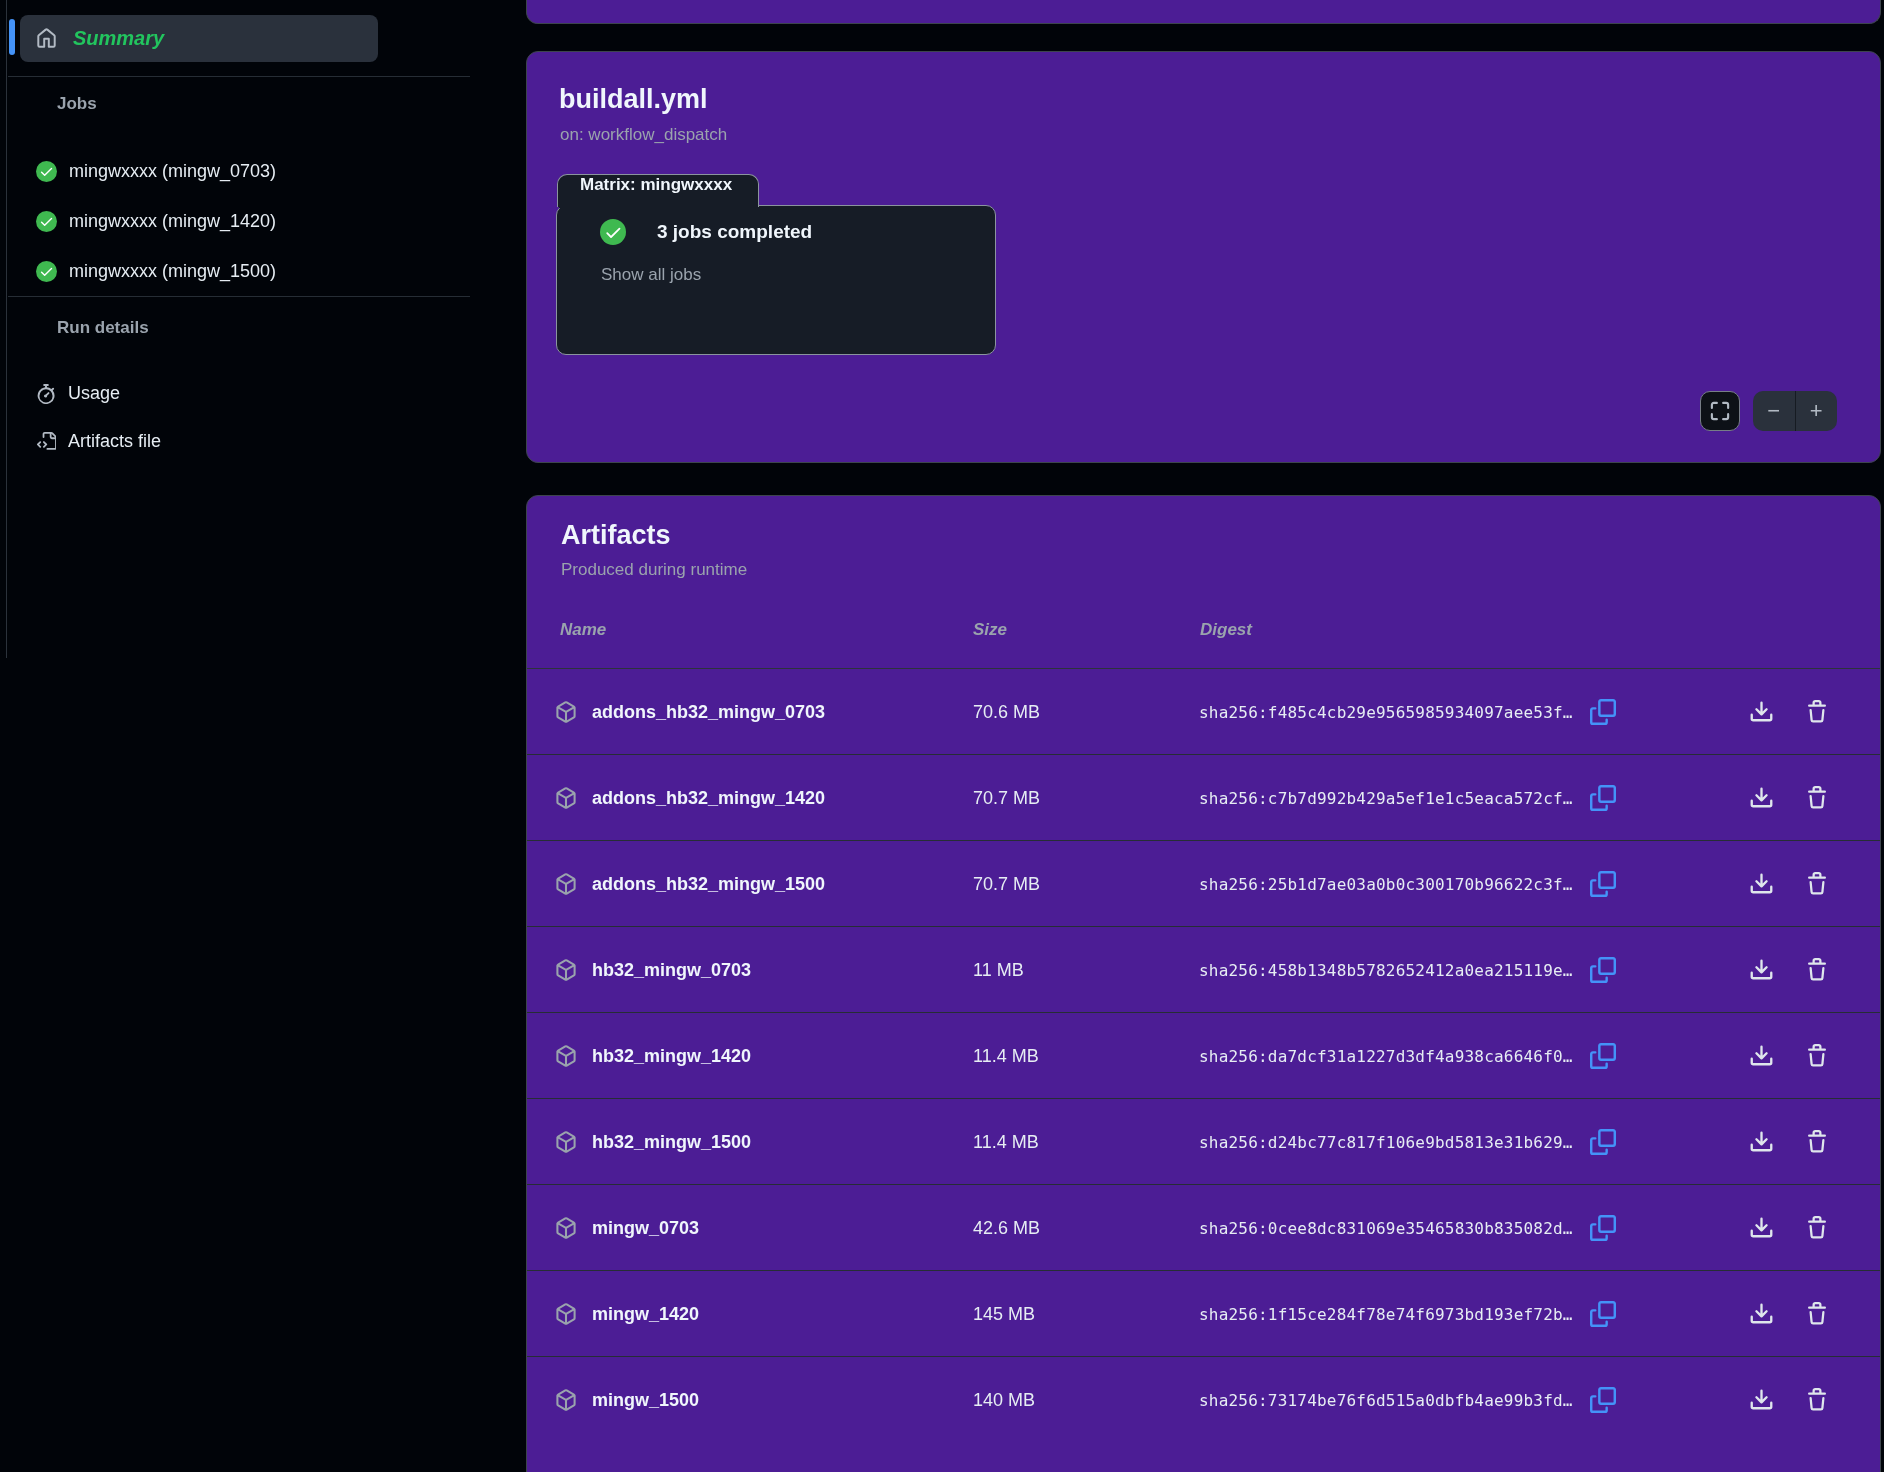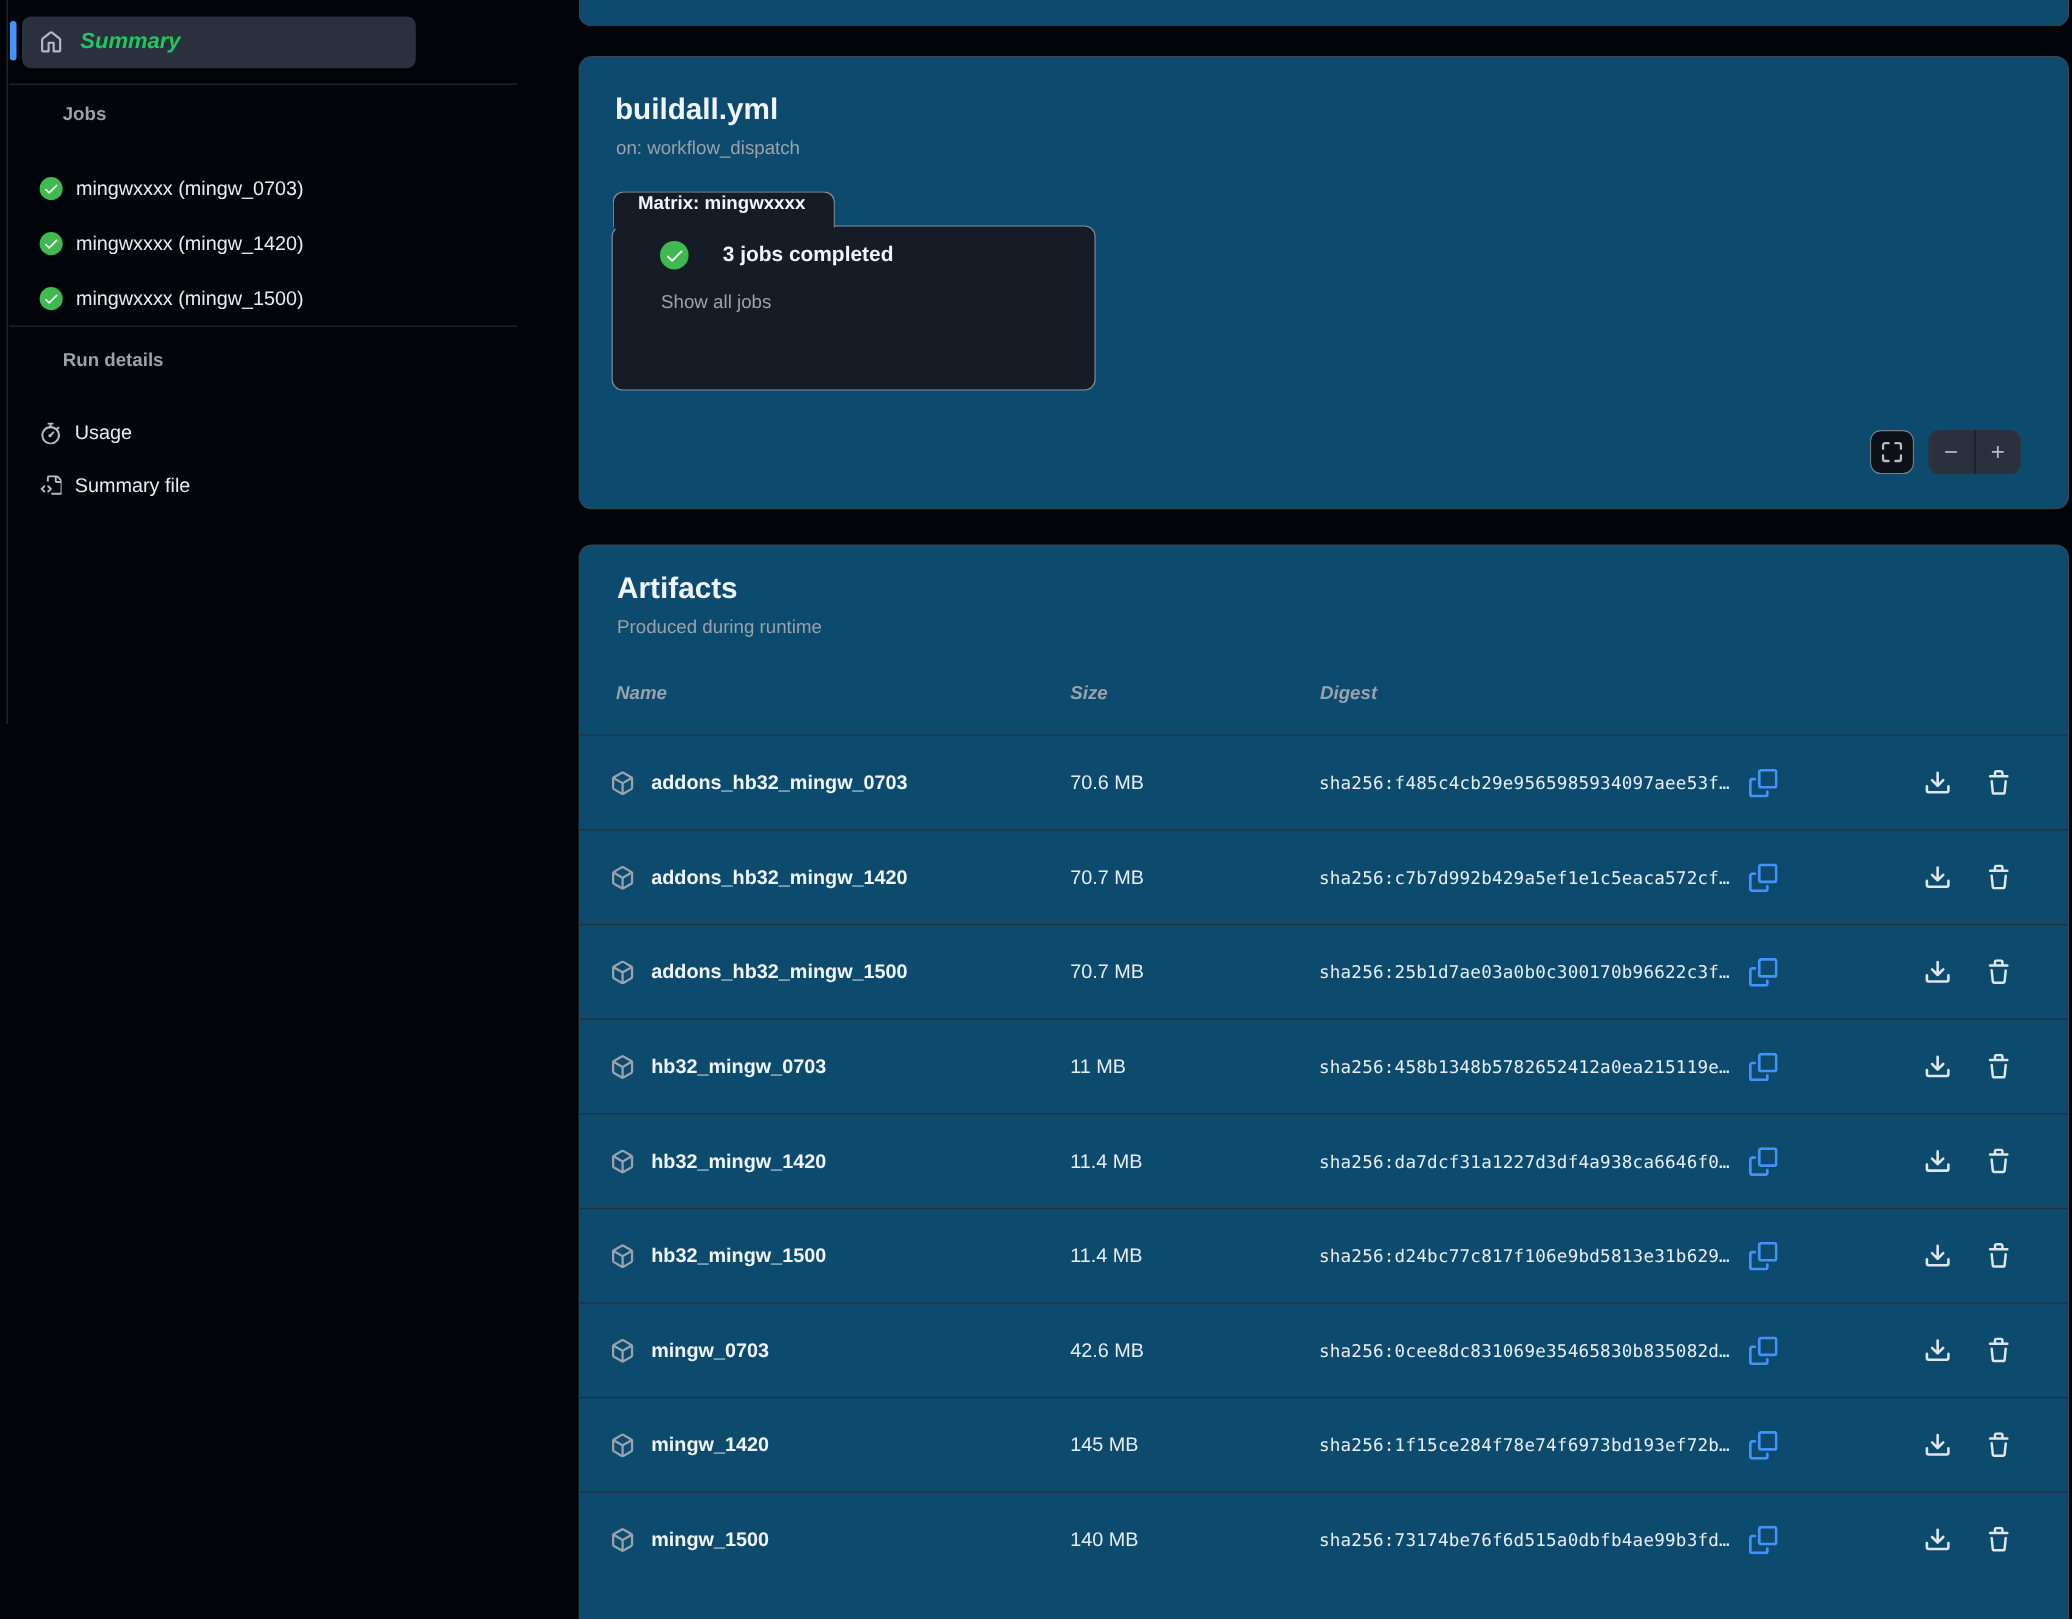--- a/index.html
+++ b/index.html
@@ -28,21 +28,21 @@
   .job-item, .rd-item {
     position:absolute; left:26px; width:430px; height:40px; display:flex; align-items:flex-end; gap:12px;
     padding-left:10px; border-radius:8px; cursor:pointer;
   }
   .job-item .lbl, .rd-item .lbl { font-size:18px; color:#e6edf3; }
   .cc { border-radius:50%; background:#3fb950; display:flex; align-items:center; justify-content:center; flex:0 0 auto; }
   .cc.s21 { width:21px; height:21px; }
   .cc svg { width:72%; height:72%; }
 
   
-  .card { position:absolute; left:526px; width:1355px; border:1px solid #3d444d; border-radius:12px; background:#0c4a6e; }
+  .card { position:absolute; left:526px; width:1355px; border:1px solid #3d444d; border-radius:12px; background:#4c1d95; }
   .top-card { top:-16px; height:40px; border-radius:0 0 12px 12px; border-top:none; }
   .graph-card { top:51px; height:412px; }
   .artifacts-card { top:495px; height:1096px; }
 
   .wf-name { position:absolute; left:32px; top:32px; font-size:27px; font-weight:700; color:#f0f6fc; }
   .wf-trigger { position:absolute; left:33px; top:73px; font-size:17px; color:#9aa3ad; }
 
   
   .matrix { position:absolute; left:29px; top:122px; width:440px; height:181px; }
   .matrix .tab {
@@ -150,21 +150,21 @@
     </span>
     <span class="lbl">Usage</span>
   </div>
 
   <div class="rd-item" style="top:412px;">
     <span class="icon-gray">
       <svg width="20" height="20" viewBox="0 0 16 16" fill="currentColor">
           <path d="M4 1.75C4 .784 4.784 0 5.75 0h5.586c.464 0 .909.184 1.237.513l2.914 2.914c.329.328.513.773.513 1.237v8.586A1.75 1.75 0 0 1 14.25 15H8a.75.75 0 0 1 0-1.5h6.25a.25.25 0 0 0 .25-.25V6h-2.75A1.75 1.75 0 0 1 10 4.25V1.5H5.75a.25.25 0 0 0-.25.25v2.5a.75.75 0 0 1-1.5 0Zm7.5-.188V4.25c0 .138.112.25.25.25h2.688a.252.252 0 0 0-.011-.013l-2.914-2.914a.252.252 0 0 0-.013-.011ZM2.53 7.97a.75.75 0 0 1 0 1.06L1.06 10.5l1.47 1.47a.75.75 0 1 1-1.06 1.06l-2-2a.75.75 0 0 1 0-1.06l2-2a.75.75 0 0 1 1.06 0Zm2 1.06a.75.75 0 1 1 1.06-1.06l2 2a.75.75 0 0 1 0 1.06l-2 2a.75.75 0 1 1-1.06-1.06l1.47-1.47Z" transform="translate(1.5,0) scale(0.95)"></path>
         </svg>
     </span>
-    <span class="lbl">Summary file</span>
+    <span class="lbl">Artifacts file</span>
   </div>
 </div>
 
 <div class="card top-card"></div>
 
 <div class="card graph-card">
   <div class="wf-name">buildall.yml</div>
   <div class="wf-trigger">on: workflow_dispatch</div>
 
   <div class="matrix">

